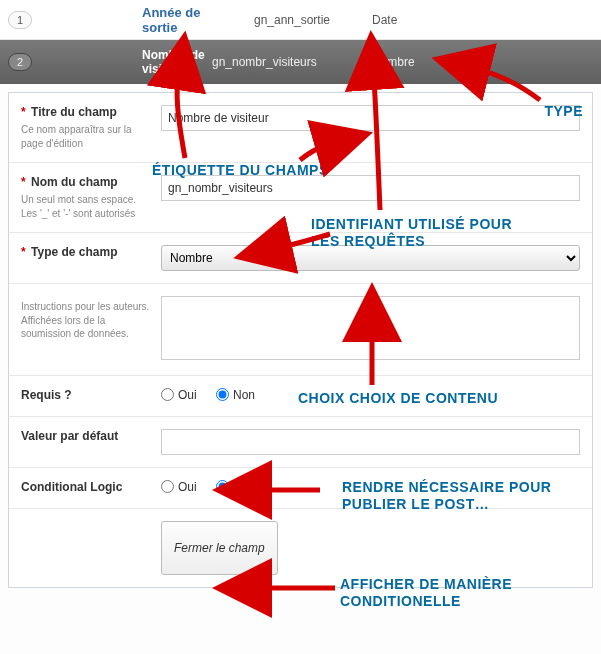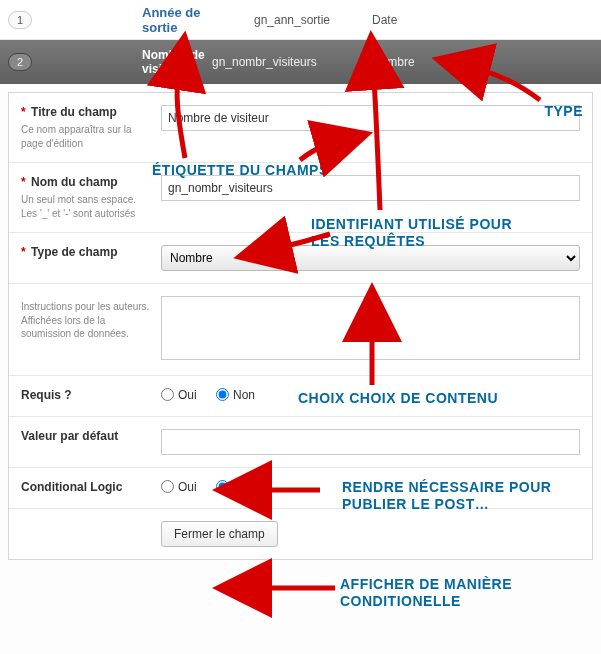--- a/index.html
+++ b/index.html
@@ -110,24 +110,25 @@
     font-size: 12px;
     color: #333;
     display: inline-flex;
     align-items: flex-start;
     gap: 4px;
   }
   .close-btn {
     background: linear-gradient(#fdfdfd, #eee);
     border: 1px solid #bbb;
     border-radius: 3px;
-    padding: 5px 12px;
+    padding: 19px 12px;
     font-size: 12px;
     color: #333;
     cursor: pointer;
+    font-style: italic;
   }
 
   
   .anno {
     position: absolute;
     color: #0369a1;
     font-weight: 800;
     font-size: 14px;
     letter-spacing: 0.5px;
     text-shadow: 0 0 1px rgba(255,255,255,0.6);

